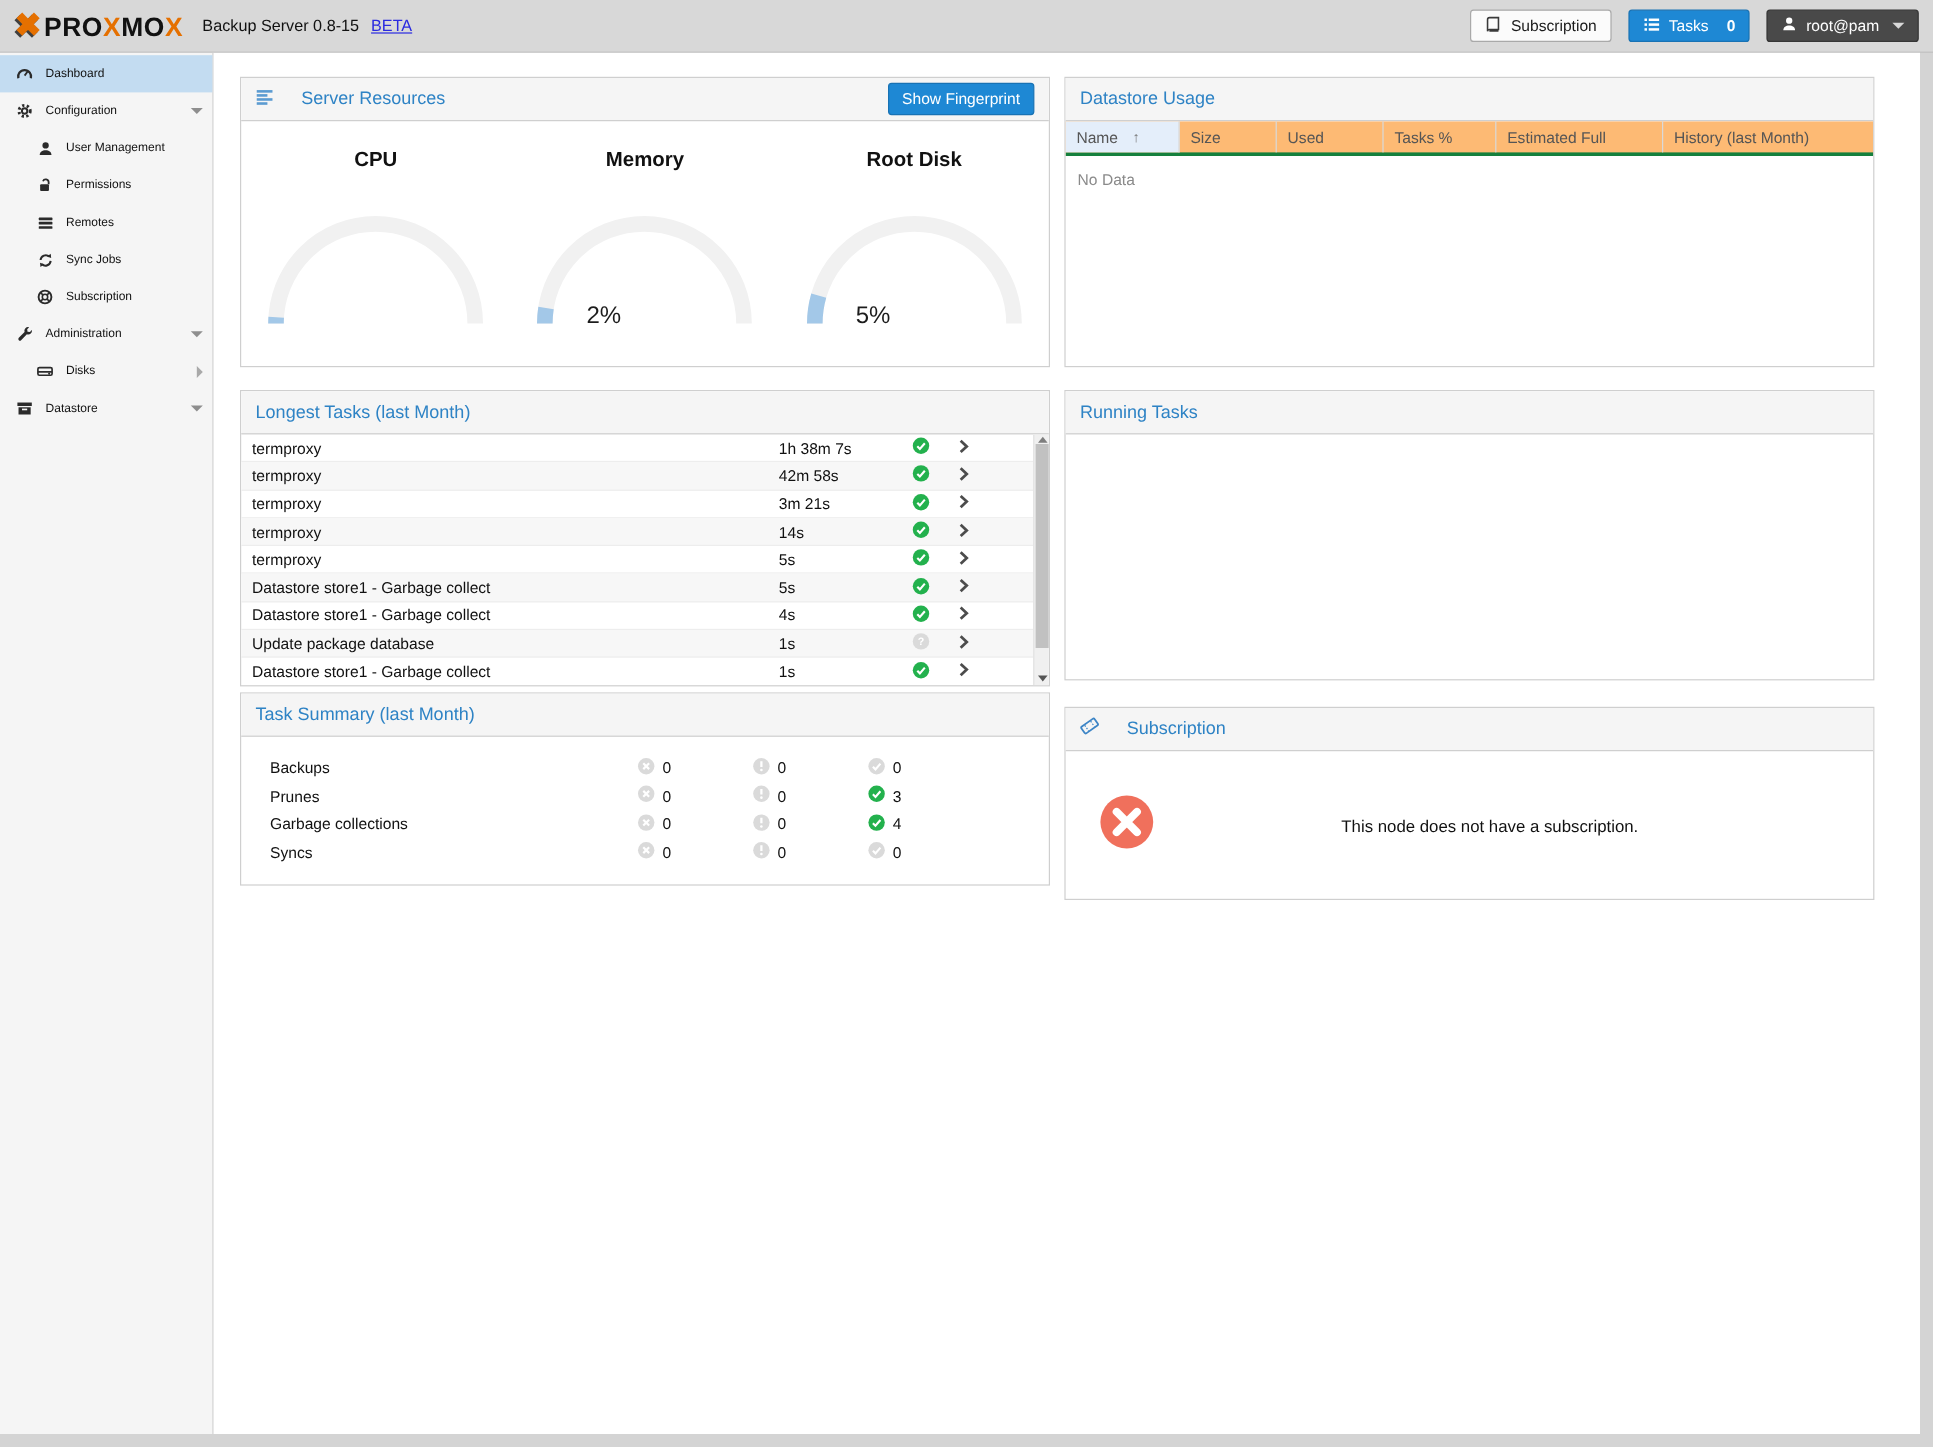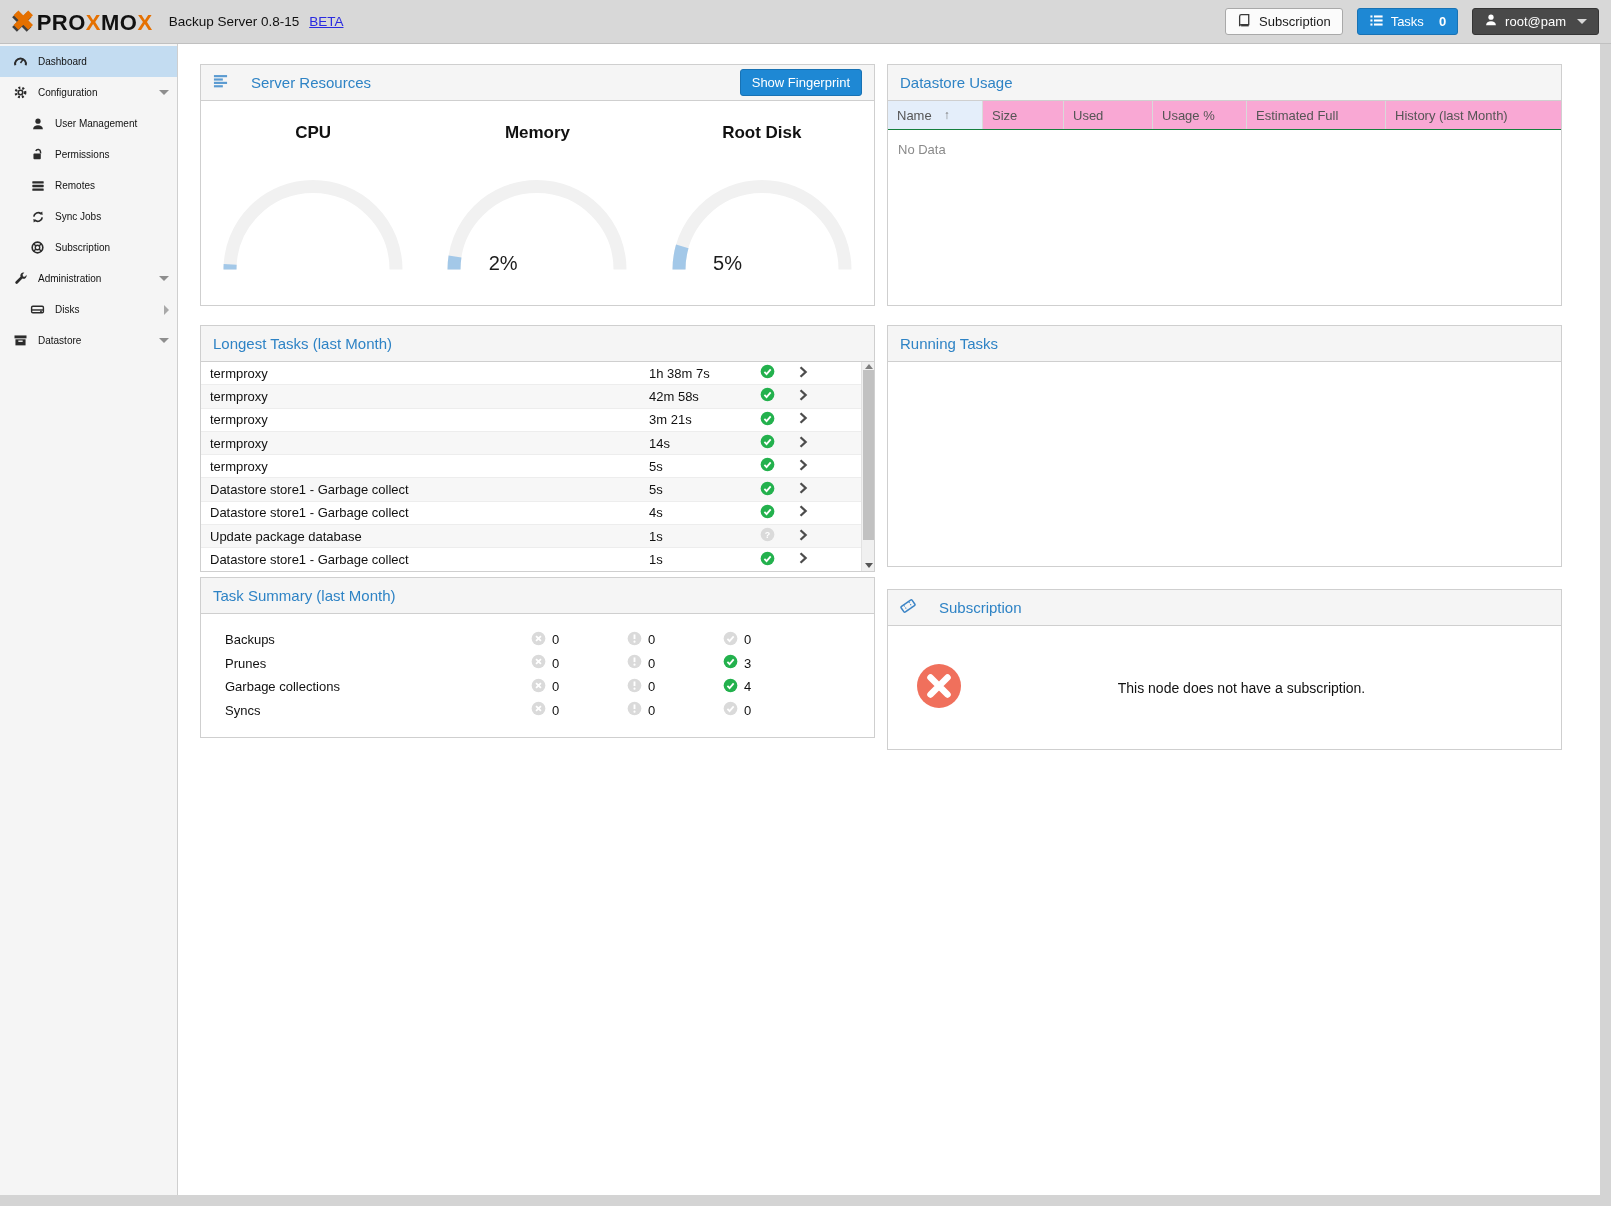--- a/index.html
+++ b/index.html
@@ -66,21 +66,21 @@
 
   
   .sr-body { display:flex; justify-content:space-around; padding-top:22px; }
   .gauge { width:200px; text-align:center; }
   .gauge-title { font-weight:bold; font-size:17px; color:#111; }
   .gauge-wrap { position:relative; width:190px; height:100px; margin:30px auto 0; }
   .gauge-text { position:absolute; bottom:-2px; width:100%; text-align:center;
                 font-size:20px; color:#1c1c1c; }
 
   
-  .du-head { display:flex; height:29px; border-bottom:1px solid #15803d; background:#f9a8d4; }
+  .du-head { display:flex; height:29px; border-bottom:3px solid #15803d; background:#fdba74; }
   .du-cell { display:flex; align-items:center; padding:0 9px; font-size:13px; color:#555;
              border-right:1px solid #d9d9d9; cursor:pointer; }
   .du-cell.sorted { background:#e4eefa; }
   .du-sort { margin-left:12px; color:#777; font-size:12px; }
   .empty-text { padding:12px 10px; color:#8a8a8a; font-size:13px; }
 
   
   .lt-rows { position:absolute; inset:0 13px 0 0; }
   .lt-row { height:23.3px; display:flex; align-items:center; font-size:13px; padding-left:9px;
             border-bottom:1px solid #ededed; cursor:pointer; }
@@ -575,21 +575,21 @@
                   <span>Name</span>
                   <span class="du-sort">↑</span>
                 </div>
                 <div class="du-cell" style="width: 81px;">
                   <span>Size</span>
                 </div>
                 <div class="du-cell" style="width: 89px;">
                   <span>Used</span>
                 </div>
                 <div class="du-cell" style="width: 94px;">
-                  <span>Usage %</span>
+                  <span>Tasks %</span>
                 </div>
                 <div class="du-cell" style="width: 139px;">
                   <span>Estimated Full</span>
                 </div>
                 <div class="du-cell" style="flex: 1 1 0%; border-right: none;">
                   <span>History (last Month)</span>
                 </div>
               </div>
             <div class="empty-text">No Data</div>
           </div>

